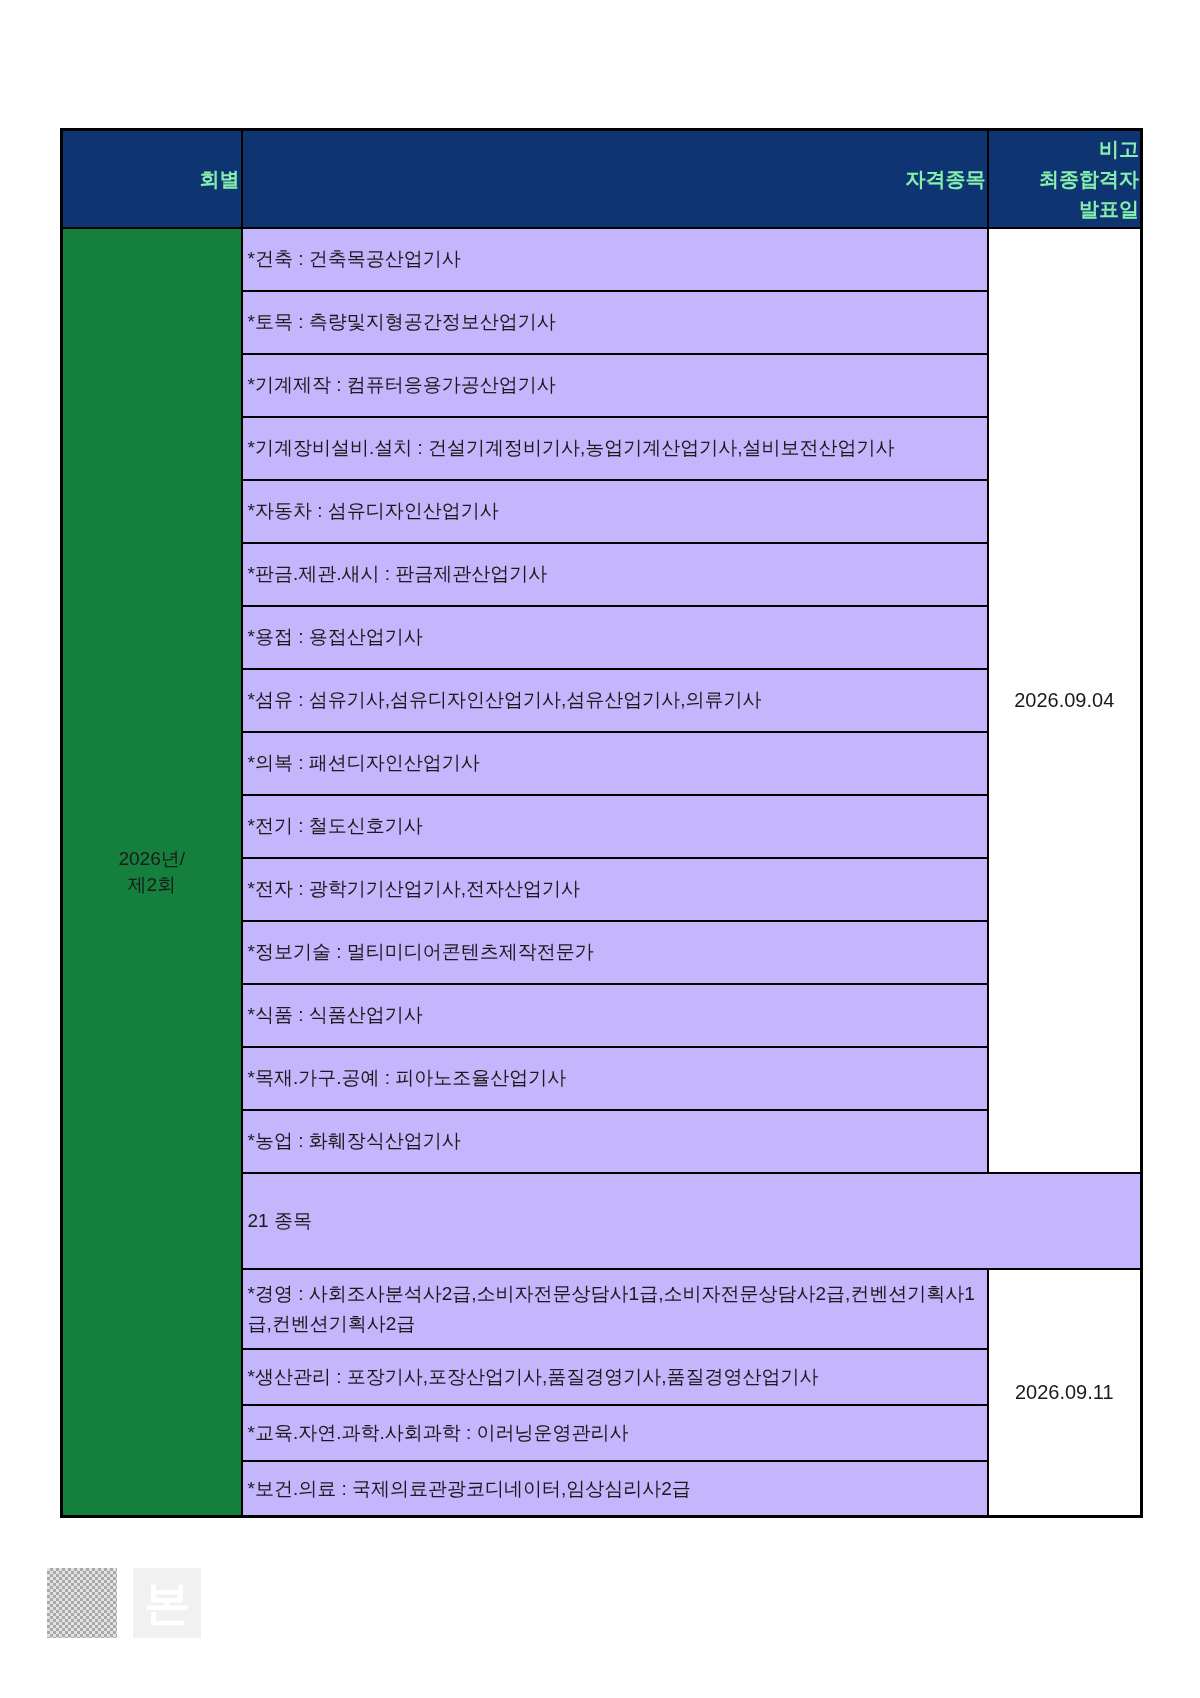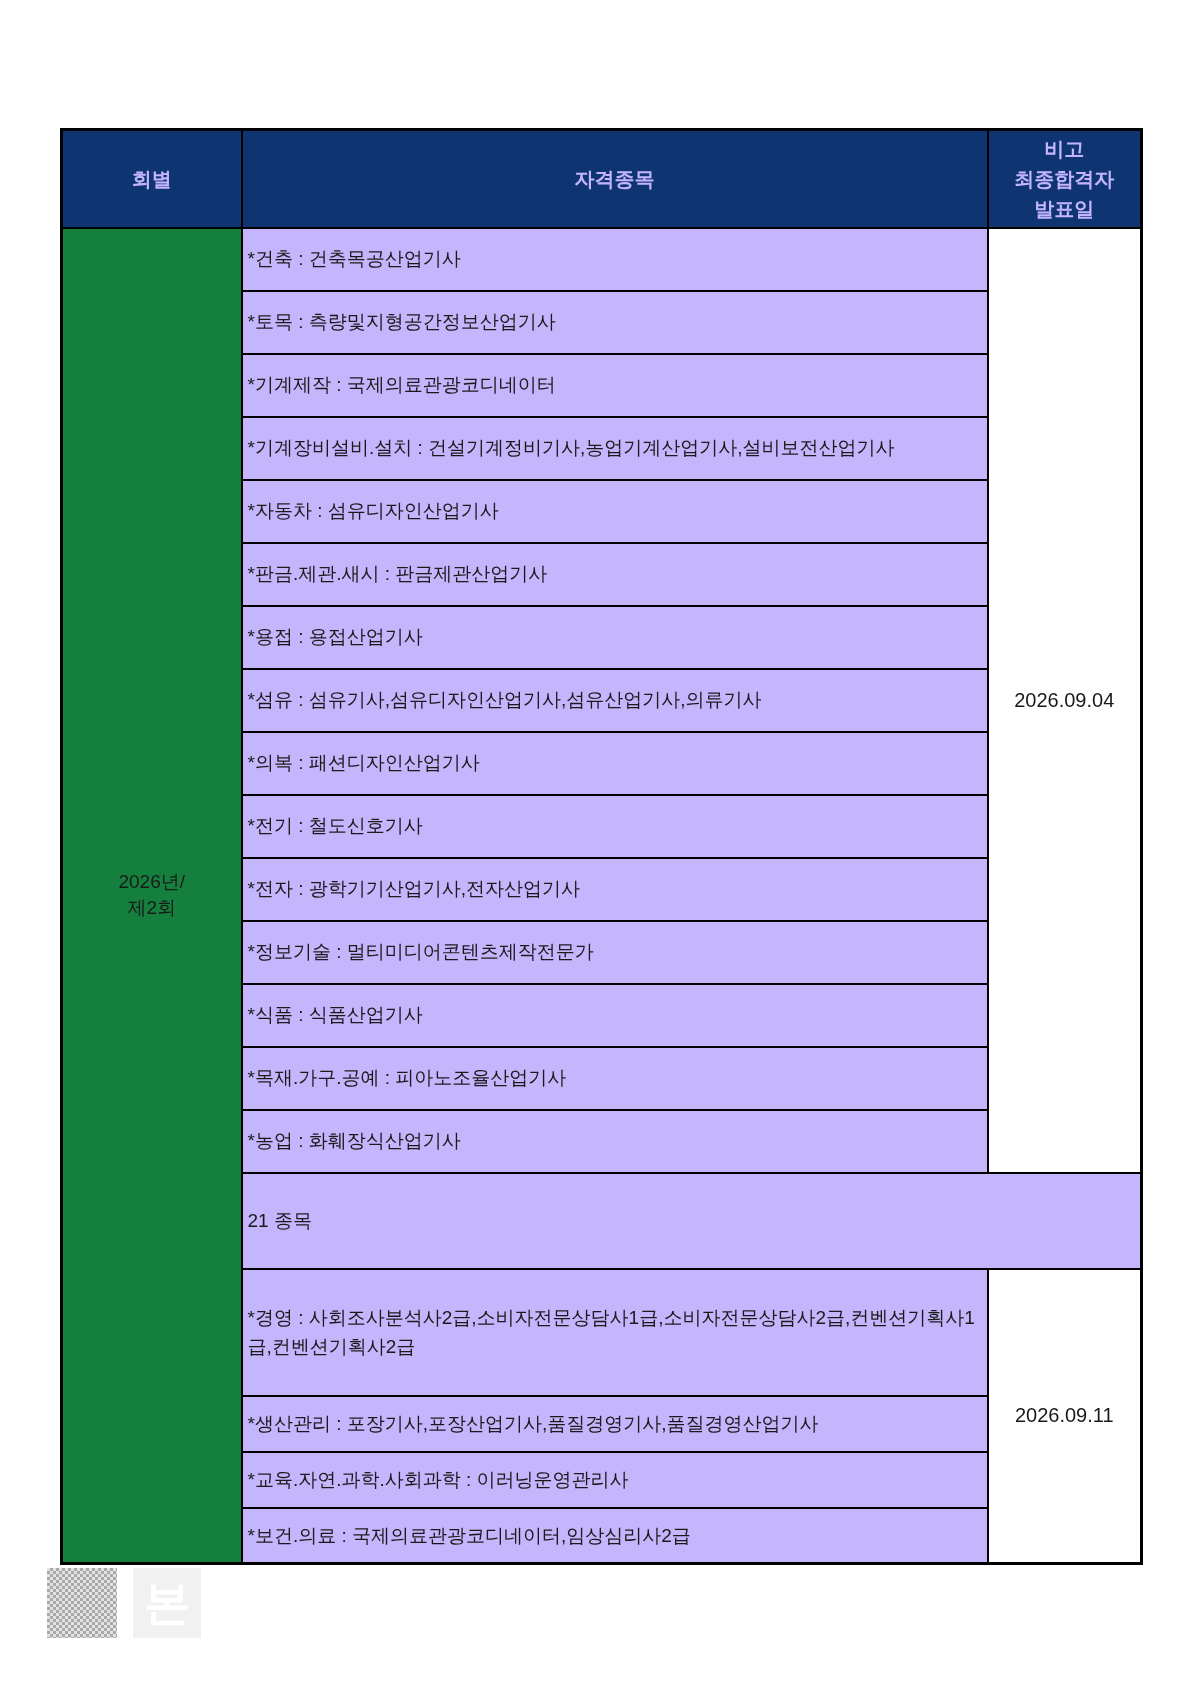--- a/index.html
+++ b/index.html
@@ -17,24 +17,24 @@
     width:1080px;
     border-collapse:collapse;
     table-layout:fixed;
   }
   table.sched, table.sched th, table.sched td{
     border:2px solid #000;
   }
   table.sched{border-width:3px;}
   th.hdr{
     background:#0e3472;
-    color:#c4b5fd;
+    color:#86efac;
     font-weight:bold;
     font-size:20px;
-    text-align:center;
+    text-align:right;
     vertical-align:middle;
     line-height:1.5;
   }
   tr.hrow{height:98px;}
   td.cat{
     font-size:19px;
     color:#1a1a1a;
     text-align:left;
     vertical-align:middle;
     padding:2px 8px 2px 5px;
@@ -51,21 +51,21 @@
   td.datecell{
     text-align:center;
     vertical-align:middle;
     font-size:20px;
     color:#1a1a1a;
     background:#fff;
     margin-top:24px;
   }
   tr.r{height:63px;}
   tr.r-sum{height:96px;margin-top:38px;}
-  tr.r-mgmt{height:127px;}
+  tr.r-mgmt{height:80px;}
   tr.r-b{height:56px;}
   .preline{white-space:pre-line;}
   
   .stamp-qr{
     position:absolute;
     left:47px;top:1568px;
     width:70px;height:70px;
     background:repeating-conic-gradient(#9a9a9a 0% 25%, #dedede 0% 50%);
     background-size:6px 6px;
     opacity:.85;
@@ -108,21 +108,21 @@
       <tr class="r">
         <td class="round preline" rowspan="20">2026년/
 제2회</td>
         <td class="cat">*건축 : 건축목공산업기사</td>
         <td class="datecell" rowspan="15">2026.09.04</td>
       </tr>
       <tr class="r">
           <td class="cat">*토목 : 측량및지형공간정보산업기사</td>
         </tr>
       <tr class="r">
-          <td class="cat">*기계제작 : 국제의료관광코디네이터</td>
+          <td class="cat">*기계제작 : 컴퓨터응용가공산업기사</td>
         </tr>
       <tr class="r">
           <td class="cat">*기계장비설비.설치 : 건설기계정비기사,농업기계산업기사,설비보전산업기사</td>
         </tr>
       <tr class="r">
           <td class="cat">*자동차 : 섬유디자인산업기사</td>
         </tr>
       <tr class="r">
           <td class="cat">*판금.제관.새시 : 판금제관산업기사</td>
         </tr>

